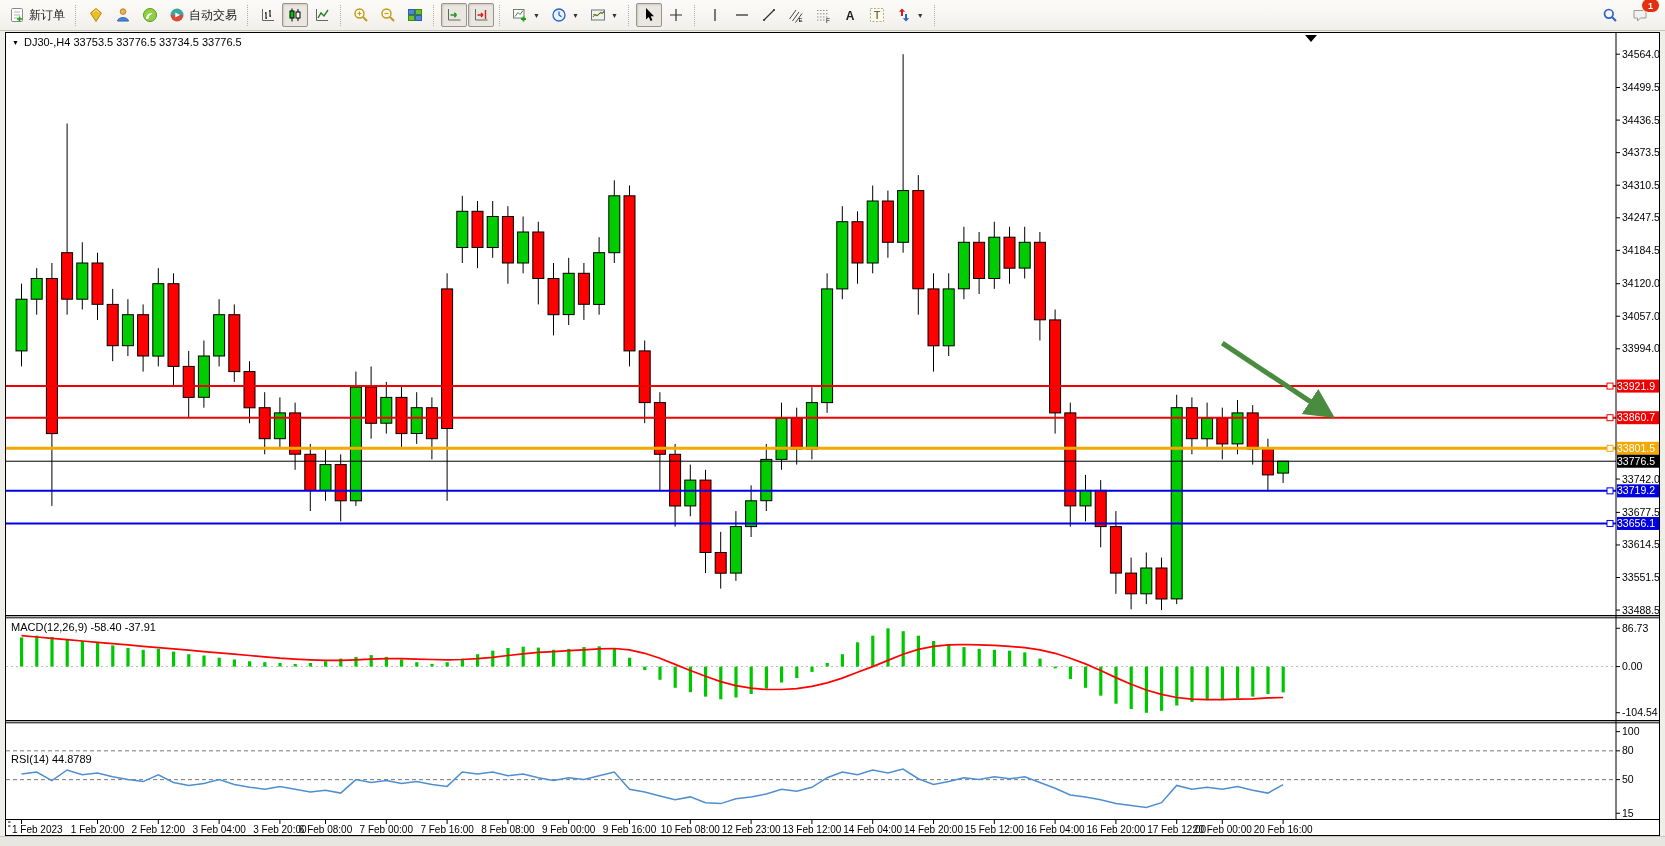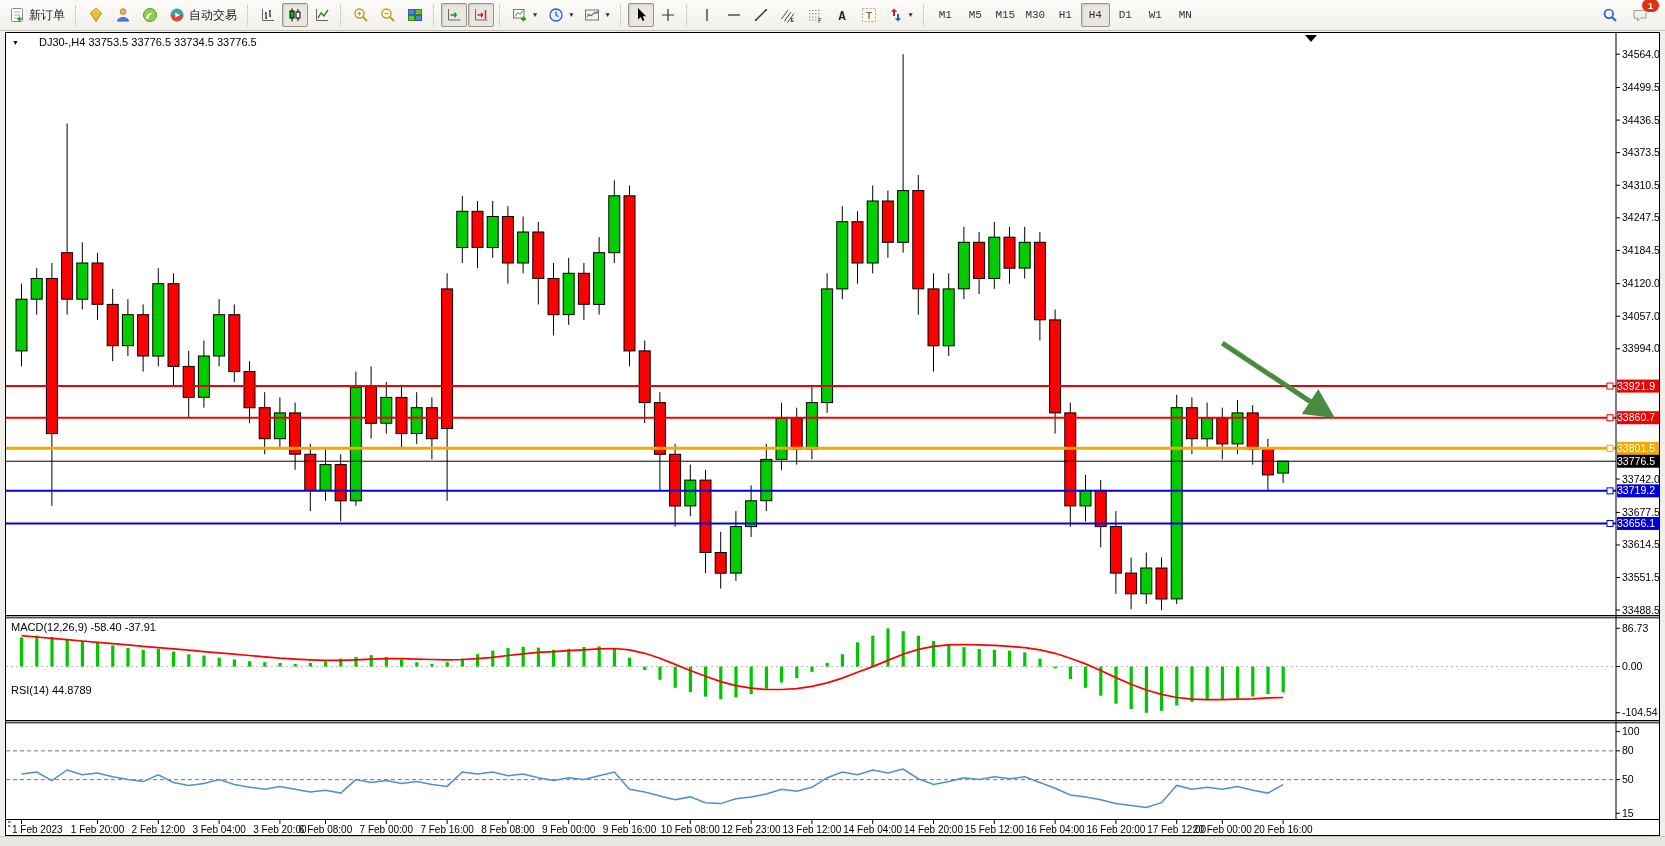--- a/index.html
+++ b/index.html
@@ -1,35 +1,35 @@
 <!DOCTYPE html>
 <html><head>
 <meta charset="utf-8">
 <style>
   html,body{margin:0;padding:0}
   body{width:1665px;height:846px;overflow:hidden;background:#efeee9;font-family:"Liberation Sans",sans-serif;position:relative}
   
   #toolbar{position:absolute;left:0;top:0;width:1665px;height:31px;background:linear-gradient(#fcfbf9,#f1f0eb);border-bottom:1px solid #c7c5bb;display:flex;align-items:center;padding:0 4px;box-sizing:border-box;gap:1px}
-  .tb{display:flex;align-items:center;gap:4px;height:24px;padding:0 4px;border:1px solid transparent;border-radius:2px;font-size:12px;color:#222;background:transparent;font-family:Liberation Mono, monospace;cursor:default;white-space:nowrap}
+  .tb{display:flex;align-items:center;gap:4px;height:24px;padding:0 4px;border:1px solid transparent;border-radius:2px;font-size:12px;color:#222;background:transparent;font-family:Liberation Sans, sans-serif;cursor:default;white-space:nowrap}
   .tb.pressed{border-color:#98958c;background:#e9e7df;box-shadow:inset 1px 1px 2px rgba(0,0,0,.13)}
   .sep{width:2px;height:21px;border-left:1px dotted #b3b1a7;margin:0 4px}
   .caret{font-size:7px;color:#333;margin-left:1px}
   .icon{display:inline-flex;width:16px;height:16px}
   .tbtf{width:29px;justify-content:center;font-size:11px;color:#333}
   #tb-right{margin-left:auto;display:flex;align-items:center;gap:4px;padding-right:8px}
   #notif-wrap{position:relative}
   .badge{position:absolute;top:-5px;right:-7px;min-width:13px;height:13px;border-radius:8px;background:#e03010;color:#fff;font-size:9px;font-weight:bold;display:flex;align-items:center;justify-content:center;border:1px solid #fff;padding:0 2px}
   
   #chart-frame{position:absolute;left:5px;top:32px;width:1653px;height:802px;background:#fff;border:1px solid #000}
   #chart-svg{position:absolute;left:0;top:0}
   .overlay-label{position:absolute;font-size:11px;color:#000;background:transparent;white-space:nowrap}
-  #chart-title{top:3px;left:6px;display:flex;align-items:center;gap:20px}
+  #chart-title{top:3px;left:6px;display:flex;align-items:center;gap:5px}
   #chart-title .tri{font-size:7px;position:relative;top:0px}
   #macd-label{top:588px;left:5px}
-  #rsi-label{top:651px;left:5px}
+  #rsi-label{top:720px;left:5px}
   #bottom-strip{position:absolute;left:0;top:836px;width:1665px;height:10px;background:#e8e6e0;border-top:1px solid #c9c7bd}
 </style>
 </head>
 <body>
 
 <div id="toolbar">
   <button class="tb">
     <span class="icon">
         <svg viewBox="0 0 16 16">
           <rect x="2.5" y="1.5" width="11" height="13" rx="1" fill="#fff" stroke="#8a8a8a"></rect>
@@ -251,31 +251,20 @@
   <button class="tb">
       <span class="icon">
         <svg viewBox="0 0 16 16">
           <path d="M5 9V4.8H2.8L6 1.5 9.2 4.8H7V9Z" fill="#d02020"></path>
           <path d="M11 7v4.2h2.2L10 14.5 6.8 11.2H9V7Z" fill="#2a62c8"></path>
         </svg>
       </span>
       <span class="caret">▼</span>
     </button>
   <span class="sep"></span>
-  <span id="tf-group" style="display:flex;gap:1px">
-      <button class="tb tbtf">M1</button>
-      <button class="tb tbtf">M5</button>
-      <button class="tb tbtf">M15</button>
-      <button class="tb tbtf">M30</button>
-      <button class="tb tbtf">H1</button>
-      <button class="tb tbtf pressed">H4</button>
-      <button class="tb tbtf">D1</button>
-      <button class="tb tbtf">W1</button>
-      <button class="tb tbtf">MN</button>
-    </span>
   <div id="tb-right">
     <button class="tb">
         <span class="icon">
           <svg viewBox="0 0 16 16">
             <circle cx="6.8" cy="6.8" r="4.3" fill="none" stroke="#2a62c8" stroke-width="1.7"></circle>
             <line x1="10.2" y1="10.2" x2="14" y2="14" stroke="#2a62c8" stroke-width="2"></line>
           </svg>
         </span>
       </button>
     <div id="notif-wrap">

